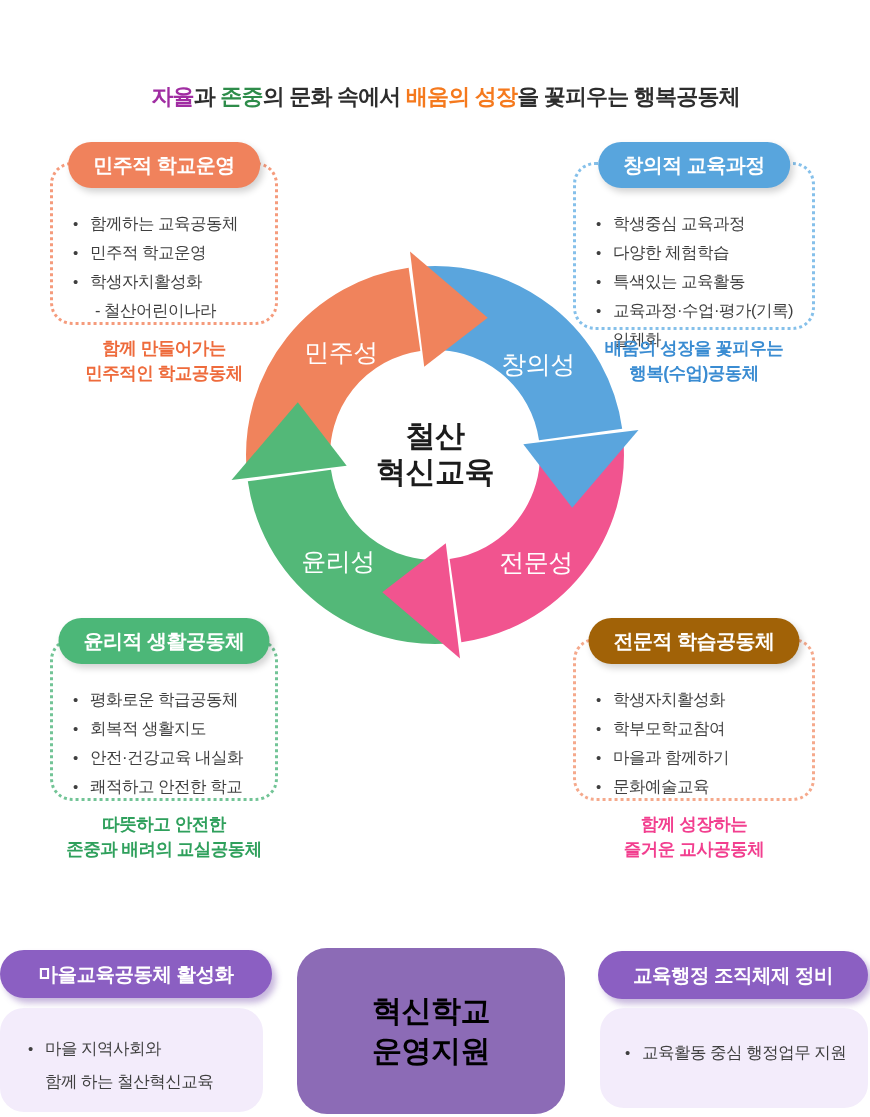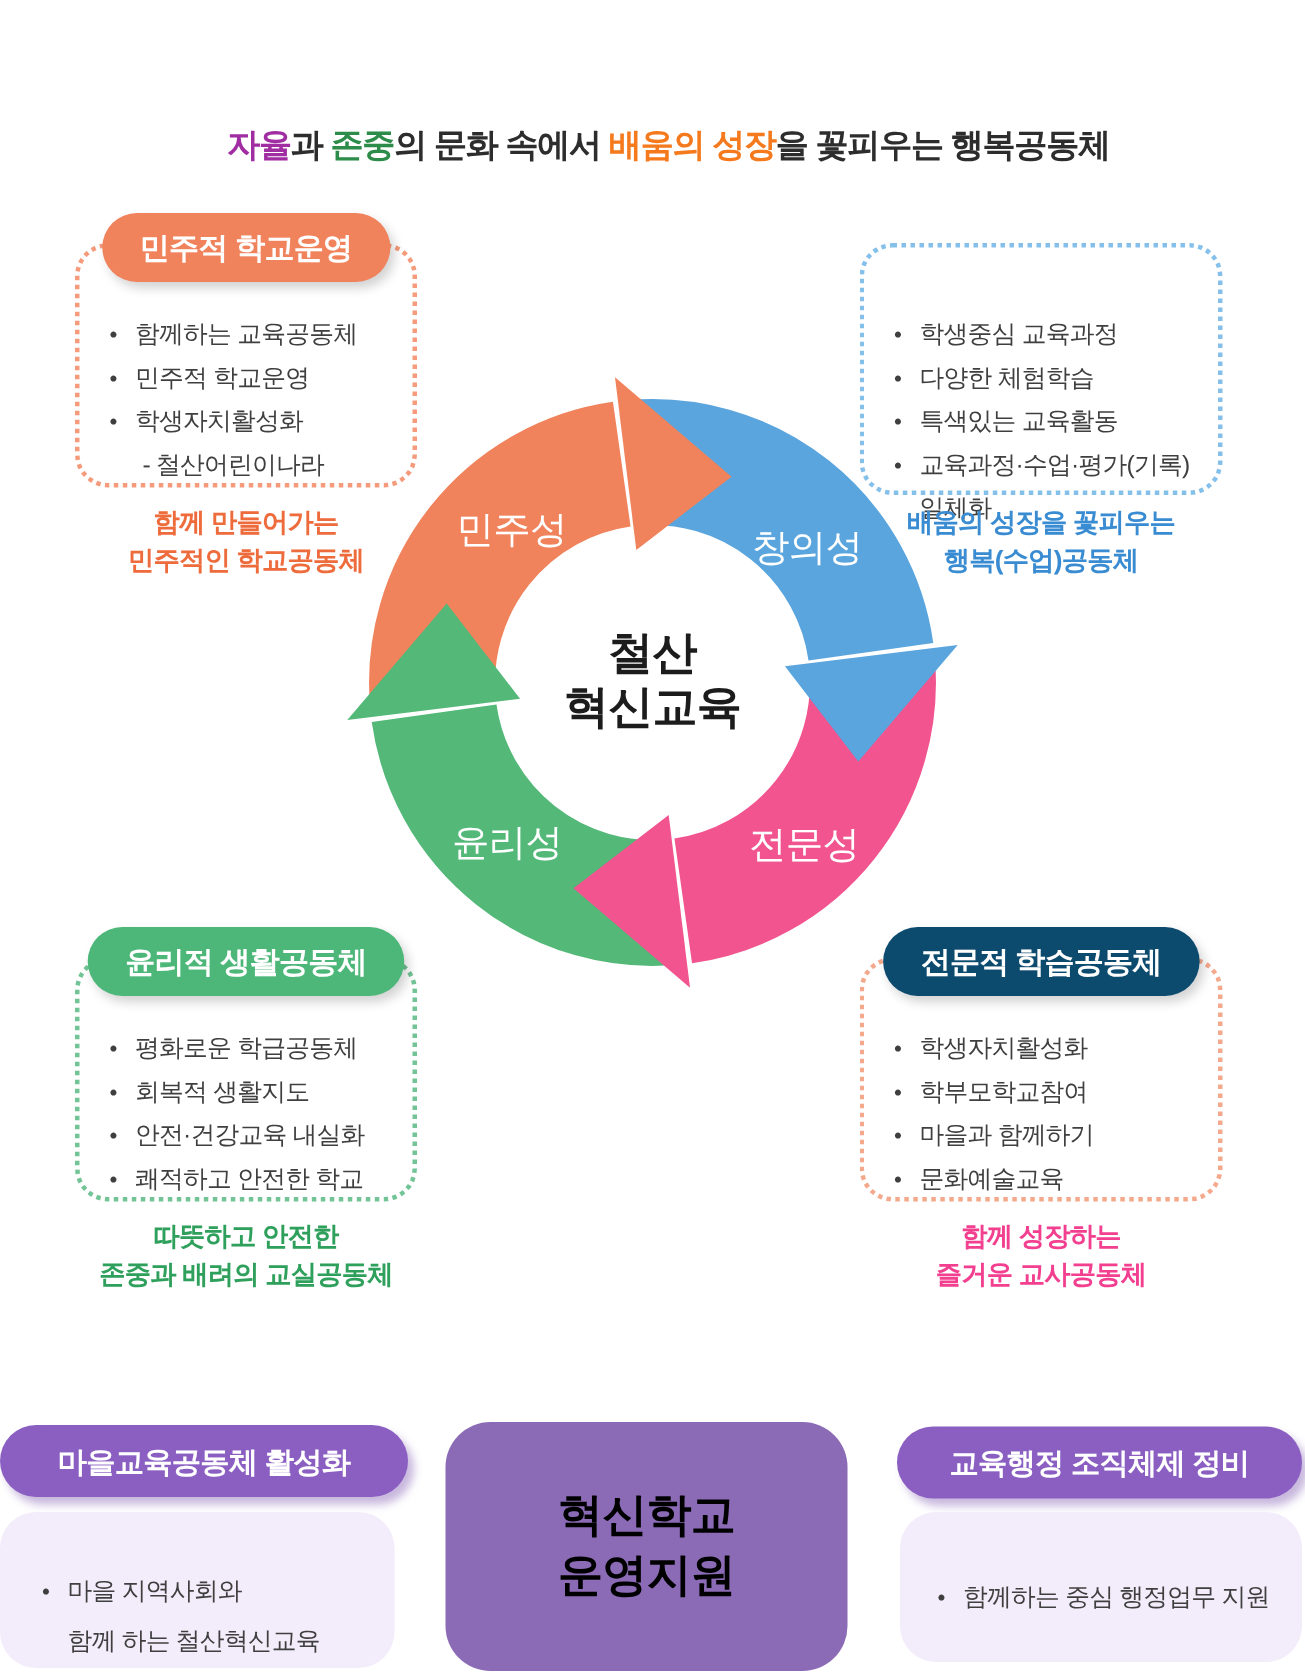--- a/index.html
+++ b/index.html
@@ -36,21 +36,21 @@
     position: absolute; top: 0; left: 50%;
     transform: translate(-50%, -50%);
     border-radius: 25px; padding: 0 25px; height: 46px;
     display: flex; align-items: center; justify-content: center;
     color: #fff; font-size: 20px; font-weight: 800; letter-spacing: -0.5px;
     white-space: nowrap; box-shadow: 3px 4px 7px rgba(0,0,0,0.18);
   }
   .pill-orange { background: #f0825c; }
   .pill-blue   { background: #58a5dd; }
   .pill-green  { background: #4cb778; }
-  .pill-pink   { background: #0c4a6e; font-family: Liberation Serif, serif; }
+  .pill-pink   { background: #a16207; }
 
   .card ul { list-style: none; }
   .card li {
     position: relative; font-size: 16.5px; line-height: 29px;
     letter-spacing: -0.5px; color: #3f3f3f; padding-left: 17px;
   }
   .card li.bullet::before {
     content: "\2022"; position: absolute; left: 0; top: 0;
     color: #3f3f3f; font-size: 15px;
   }
@@ -103,21 +103,20 @@
   .bbox {
     position: absolute; background: #f3ecfb; border-radius: 24px;
   }
   .bbox-left  { left: 0px;   top: 1008px; width: 263px; height: 104px; padding: 24px 10px 0 28px; }
   .bbox-right { left: 600px; top: 1008px; width: 268px; height: 100px; padding: 28px 10px 0 25px; }
 
   .bbox .bitem {
     position: relative; font-size: 16.5px; line-height: 33px;
     letter-spacing: -0.5px; color: #3f3f3f; padding-left: 17px;
     white-space: pre-line;
-    margin-top: 13px;
   }
   .bbox .bitem::before {
     content: "\2022"; position: absolute; left: 0; top: 0;
     color: #3f3f3f; font-size: 15px;
   }
 
   .bigbox {
     position: absolute; left: 297px; top: 948px; width: 268px; height: 166px;
     background: #8c6bb6; border-radius: 30px;
     display: flex; align-items: center; justify-content: center; text-align: center;
@@ -142,20 +141,21 @@
       <li class="bullet">학생자치활성화</li>
       <li class="sub">- 철산어린이나라</li>
     </ul>
   </div>
   <div class="caption cap-tl">
     <div>함께 만들어가는</div>
     <div>민주적인 학교공동체</div>
   </div>
 
   <div class="card card-tr">
+    <div class="pill pill-blue">창의적 교육과정</div>
     <ul>
       <li class="bullet">학생중심 교육과정</li>
       <li class="bullet">다양한 체험학습</li>
       <li class="bullet">특색있는 교육활동</li>
       <li class="bullet">교육과정·수업·평가(기록) 일체화</li>
     </ul>
   </div>
   <div class="caption cap-tr">
     <div>배움의 성장을 꽃피우는</div>
     <div>행복(수업)공동체</div>
@@ -211,16 +211,16 @@
   <div class="bbox bbox-left">
     <div class="bitem">마을 지역사회와
 함께 하는 철산혁신교육</div>
   </div>
 
   <div class="bigbox">혁신학교
 운영지원</div>
 
   <div class="bpill bpill-right">교육행정 조직체제 정비</div>
   <div class="bbox bbox-right">
-    <div class="bitem">함께하는 중심 행정업무 지원</div>
+    <div class="bitem">교육활동 중심 행정업무 지원</div>
   </div>
 
 </div>
 
 </body></html>

